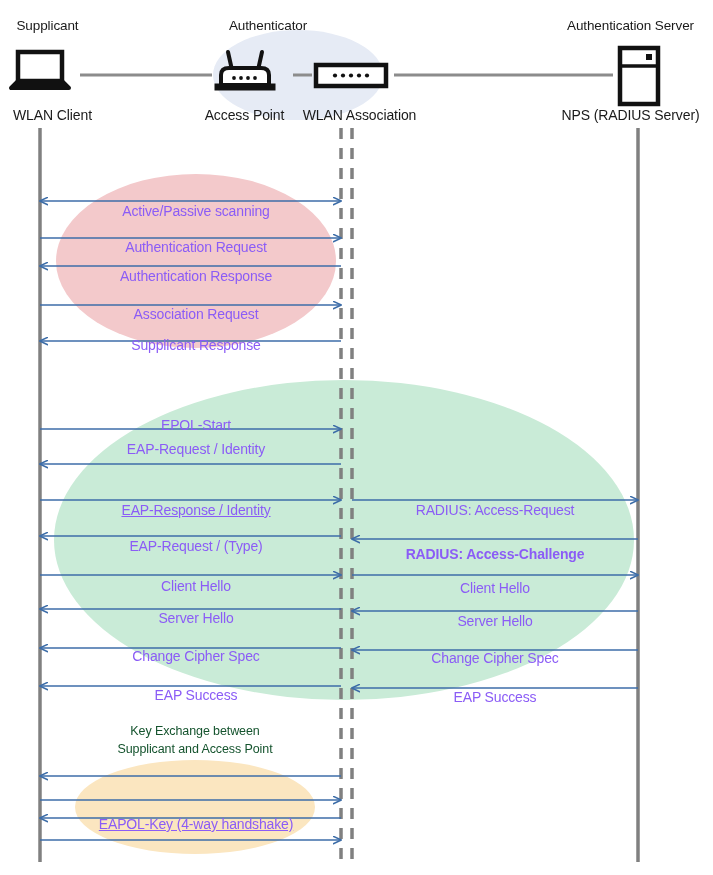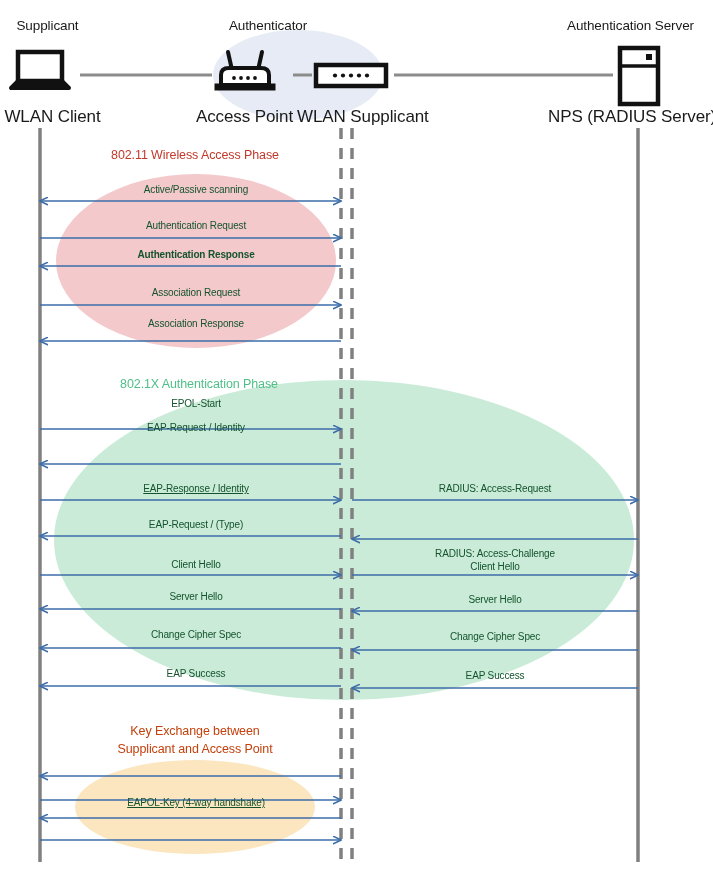--- a/index.html
+++ b/index.html
@@ -29,46 +29,47 @@
   .node-title {
     position: absolute;
     font-size: 13.5px;
     color: #1a1a1a;
     white-space: nowrap;
     text-align: center;
     letter-spacing: -0.1px;
   }
   .node-caption {
     position: absolute;
-    font-size: 17px;
+    font-size: 14px;
     color: #1a1a1a;
     white-space: nowrap;
     text-align: center;
     letter-spacing: -0.1px;
   }
   .phase-label {
     position: absolute;
     font-size: 12.5px;
     white-space: nowrap;
     text-align: center;
     font-weight: 500;
     letter-spacing: -0.1px;
   }
   .phase-label.multiline {
     white-space: normal;
     line-height: 1.45;
   }
   .msg-label {
     position: absolute;
-    font-size: 10px;
-    color: #14532d;
+    font-size: 14px;
+    color: #8b5cf6;
     white-space: nowrap;
     text-align: center;
     letter-spacing: -0.15px;
     transform: translateX(-50%);
+    margin-top: 19px;
   }
 </style>
 </head>
 <body>
 
 <div id="diagram">
 
   <svg id="svg-layer" viewBox="0 0 713 875" xmlns="http://www.w3.org/2000/svg">
     <defs>
       <marker id="arr-r" markerWidth="9" markerHeight="9" refX="8.2" refY="4.5" orient="auto" markerUnits="userSpaceOnUse">
@@ -155,50 +156,48 @@
         <line x1="40" x2="341" y1="840" y2="840" stroke="#3D6DA8" stroke-width="1.6" marker-end="url(#arr-r)"></line>
       </g>
   </svg>
 
   <div class="node-title" style="left:0px; top:18px; width:95px;">Supplicant</div>
   <div class="node-caption" style="left:0px; top:107px; width:105px;">WLAN Client</div>
 
   <div class="node-title" style="left:208px; top:18px; width:120px;">Authenticator</div>
   <div class="node-caption" style="left:192px; top:107px; width:105px;">Access Point</div>
 
-  <div class="node-caption" style="left:297px; top:107px; width:125px;">WLAN Supplicant</div>
+  <div class="node-caption" style="left:297px; top:107px; width:125px;">WLAN Association</div>
 
   <div class="node-title" style="left:548px; top:18px; width:165px;">Authentication Server</div>
   <div class="node-caption" style="left:548px; top:107px; width:165px;">NPS (RADIUS Server)</div>
 
-  <div class="phase-label" style="left:60px; top:148px; width:270px; color:#C0392B;">802.11 Wireless Access Phase</div>
-
-  <div class="phase-label" style="left:64px; top:377px; width:270px; color:#4FBF87;">802.1X Authentication Phase</div>
-
-  <div class="phase-label multiline" style="left:70px; top:722px; width:250px; color:#c2410c;">
+
+
+  <div class="phase-label multiline" style="left:70px; top:722px; width:250px; color:#14532d;">
     <span>Key Exchange between</span><br>
     <span>Supplicant and Access Point</span>
   </div>
 
   <div id="msg-label-layer">
       <div class="msg-label" style="left: 196px; top: 184px;">Active/Passive scanning</div>
       <div class="msg-label" style="left: 196px; top: 220px;">Authentication Request</div>
-      <div class="msg-label" style="left: 196px; top: 249px; font-weight: bold;">Authentication Response</div>
+      <div class="msg-label" style="left: 196px; top: 249px;">Authentication Response</div>
       <div class="msg-label" style="left: 196px; top: 287px;">Association Request</div>
-      <div class="msg-label" style="left: 196px; top: 318px;">Association Response</div>
+      <div class="msg-label" style="left: 196px; top: 318px;">Supplicant Response</div>
       <div class="msg-label" style="left: 196px; top: 398px;">EPOL-Start</div>
       <div class="msg-label" style="left: 196px; top: 422px;">EAP-Request / Identity</div>
       <div class="msg-label" style="left: 196px; top: 483px; text-decoration: underline;">EAP-Response / Identity</div>
       <div class="msg-label" style="left: 196px; top: 519px;">EAP-Request / (Type)</div>
       <div class="msg-label" style="left: 196px; top: 559px;">Client Hello</div>
       <div class="msg-label" style="left: 196px; top: 591px;">Server Hello</div>
       <div class="msg-label" style="left: 196px; top: 629px;">Change Cipher Spec</div>
       <div class="msg-label" style="left: 196px; top: 668px;">EAP Success</div>
       <div class="msg-label" style="left: 495px; top: 483px;">RADIUS: Access-Request</div>
-      <div class="msg-label" style="left: 495px; top: 548px;">RADIUS: Access-Challenge</div>
+      <div class="msg-label" style="left: 495px; top: 527px; font-weight: bold;">RADIUS: Access-Challenge</div>
       <div class="msg-label" style="left: 495px; top: 561px;">Client Hello</div>
       <div class="msg-label" style="left: 495px; top: 594px;">Server Hello</div>
       <div class="msg-label" style="left: 495px; top: 631px;">Change Cipher Spec</div>
       <div class="msg-label" style="left: 495px; top: 670px;">EAP Success</div>
       <div class="msg-label" style="left: 196px; top: 797px; text-decoration: underline;">EAPOL-Key (4-way handshake)</div>
     </div>
 
 </div>
 
 </body></html>

